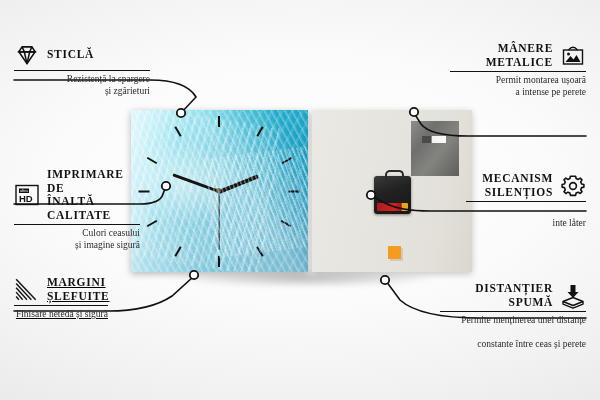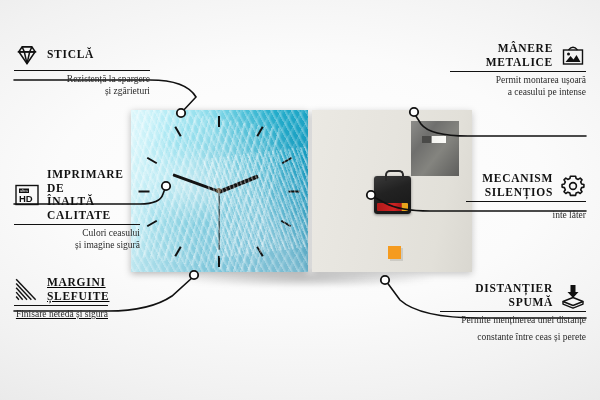--- a/index.html
+++ b/index.html
@@ -226,48 +226,48 @@
       </div>
       <svg class="ico" viewBox="0 0 26 26" fill="none" stroke="#111" stroke-width="1.4">
         <path d="M8.5 7 Q13 1.5 17.5 7"></path>
         <rect x="3.5" y="7" width="19" height="14"></rect>
         <path d="M5.5 19 L10.5 13 L13.5 16.5 L16.5 12 L20.5 19 Z" fill="#111" stroke="none"></path>
         <circle cx="8.5" cy="11" r="1.5" fill="#111" stroke="none"></circle>
       </svg>
     </div>
     <div class="rule"></div>
     <div class="sub">Permit montarea ușoară</div>
-    <div class="sub" style="margin-top:0">a ceasului pe intense</div>
+    <div class="sub" style="margin-top:0">a intense pe perete</div>
   </div>
 
   <div class="callout right" style="left:466px;top:172px;width:120px;">
     <div class="hd">
       <div>
         <div class="ttl">MECANISM</div>
         <div class="ttl">SILENȚIOS</div>
       </div>
       <svg class="ico" viewBox="0 0 26 26" fill="none" stroke="#111" stroke-width="1.6">
         <path d="M13 3.2 l2.6 0 0.5 2.3 2.1 .9 2-1.3 1.8 1.8 -1.3 2 .9 2.1 2.3 .5 0 2.6 -2.3 .5 -.9 2.1 1.3 2 -1.8 1.8 -2-1.3 -2.1 .9 -.5 2.3 -2.6 0 -2.6 0 -.5-2.3 -2.1-.9 -2 1.3 -1.8-1.8 1.3-2 -.9-2.1 -2.3-.5 0-2.6 2.3-.5 .9-2.1 -1.3-2 1.8-1.8 2 1.3 2.1-.9 .5-2.3 z" stroke-linejoin="round"></path>
         <circle cx="13" cy="13" r="3.4"></circle>
       </svg>
     </div>
     <div class="rule"></div>
-    <div class="sub" style="margin-top:8px">inte låter</div>
+    <div class="sub" style="margin-top:16px">inte låter</div>
   </div>
 
   <div class="callout right" style="left:440px;top:282px;width:146px;">
     <div class="hd">
       <div>
         <div class="ttl">DISTANȚIER</div>
         <div class="ttl">SPUMĂ</div>
       </div>
       <svg class="ico" viewBox="0 0 26 26" fill="none" stroke="#111" stroke-width="1.4" stroke-linejoin="round">
         <path d="M10.5 2 h5 v7 h3 l-5.5 6 -5.5-6 h3 z" fill="#111" stroke="none"></path>
         <path d="M13 14.5 L3 18.5 L13 22.5 L23 18.5 Z"></path>
         <path d="M3 18.5 v2.6 L13 25.1 L23 21.1 v-2.6"></path>
       </svg>
     </div>
     <div class="rule"></div>
     <div class="sub">Permite menținerea unei distanțe</div>
-    <div class="sub" style="margin-top:5px">constante între ceas și perete</div>
+    <div class="sub" style="margin-top:12px">constante între ceas și perete</div>
   </div>
 
 </div>
 
 </body></html>

